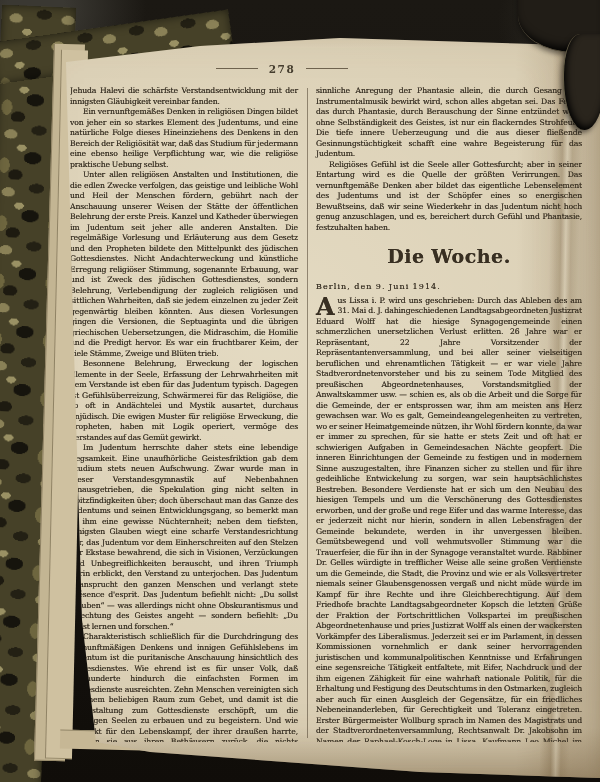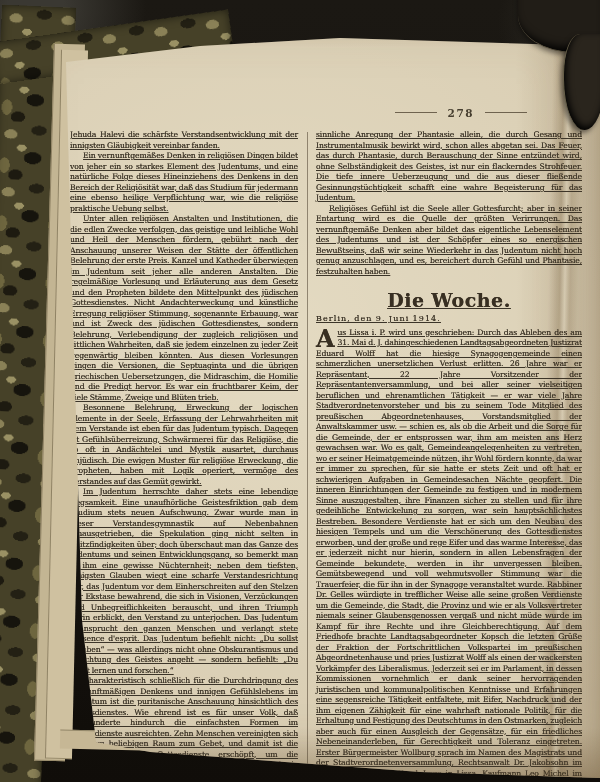--- a/index.html
+++ b/index.html
@@ -38,32 +38,32 @@
     box-shadow:inset 0 0 70px rgba(96,74,43,.38), inset 0 0 14px rgba(120,94,56,.22);pointer-events:none;}
   .crease{position:absolute;left:546px;top:36px;width:30px;height:744px;transform:rotate(1.1deg);
     background:linear-gradient(90deg, rgba(110,88,56,0), rgba(110,88,56,.26) 38%, rgba(252,247,228,.30) 55%, rgba(110,88,56,.16) 72%, rgba(110,88,56,0));}
   
   .torn1{position:absolute;top:-8px;right:-10px;width:92px;height:60px;background:#211d17;
     border-radius:0 0 18% 62%;box-shadow:inset -4px -4px 8px #000, 0 3px 5px rgba(0,0,0,.45);border-bottom:1px solid #5c5440;}
   .torn2{position:absolute;top:34px;right:-4px;width:40px;height:96px;background:#2a251d;
     border-radius:46% 0 52% 58%;box-shadow:inset 2px -3px 7px #000, -2px 3px 5px rgba(0,0,0,.5);border-left:1px solid #68604a;}
   
   .content{position:absolute;left:70px;top:58px;width:512px;height:712px;color:#3c3529;}
-  .page-header{text-align:right;transform:translateX(-44px);margin-bottom:9px;white-space:nowrap;margin-top:44px;}
+  .page-header{text-align:center;transform:translateX(-44px);margin-bottom:9px;white-space:nowrap;}
   .hrule{display:inline-block;width:42px;height:1px;background:rgba(74,62,44,.75);vertical-align:middle;margin:0 11px;}
   .pagenum{font-size:10.5px;letter-spacing:1.5px;font-weight:bold;color:#463e2f;vertical-align:middle;}
   .columns{display:flex;height:656px;overflow:hidden;}
   .col{font-size:7.7px;line-height:10.5px;text-align:justify;letter-spacing:-.12px;word-spacing:-.4px;
-    text-shadow:0 0 .45px rgba(62,52,36,.85);hyphens:auto;text-decoration:underline;-webkit-hyphens:auto;}
+    text-shadow:0 0 .45px rgba(62,52,36,.85);hyphens:auto;-webkit-hyphens:auto;}
   .col-left{width:228px;}
   .divider{width:1px;background:rgba(76,64,46,.55);margin:2px 8px 4px 9px;}
   .col-right{flex:1;}
   p{margin:0;text-indent:13px;}
   p.cont{text-indent:0;}
-  .section-title{font-size:19px;line-height:22px;font-weight:bold;text-align:center;margin:12px 0 3px;
+  .section-title{font-size:19px;line-height:22px;font-weight:bold;text-align:center;margin:12px 0 15px;
     letter-spacing:.5px;color:#382f22;text-shadow:0 0 .5px rgba(56,47,34,.9);}
   .dateline{text-align:left;font-size:8px;letter-spacing:1.1px;margin:0 4px 3px 0;}
   .dropcap{float:left;font-size:24px;line-height:19px;font-weight:bold;padding:1px 3px 0 0;color:#382f22;}
 </style>
 </head>
 <body>
 
 <div class="scene">
   <div class="marble marble-left"></div>
   <div class="marble marble-top"></div>

